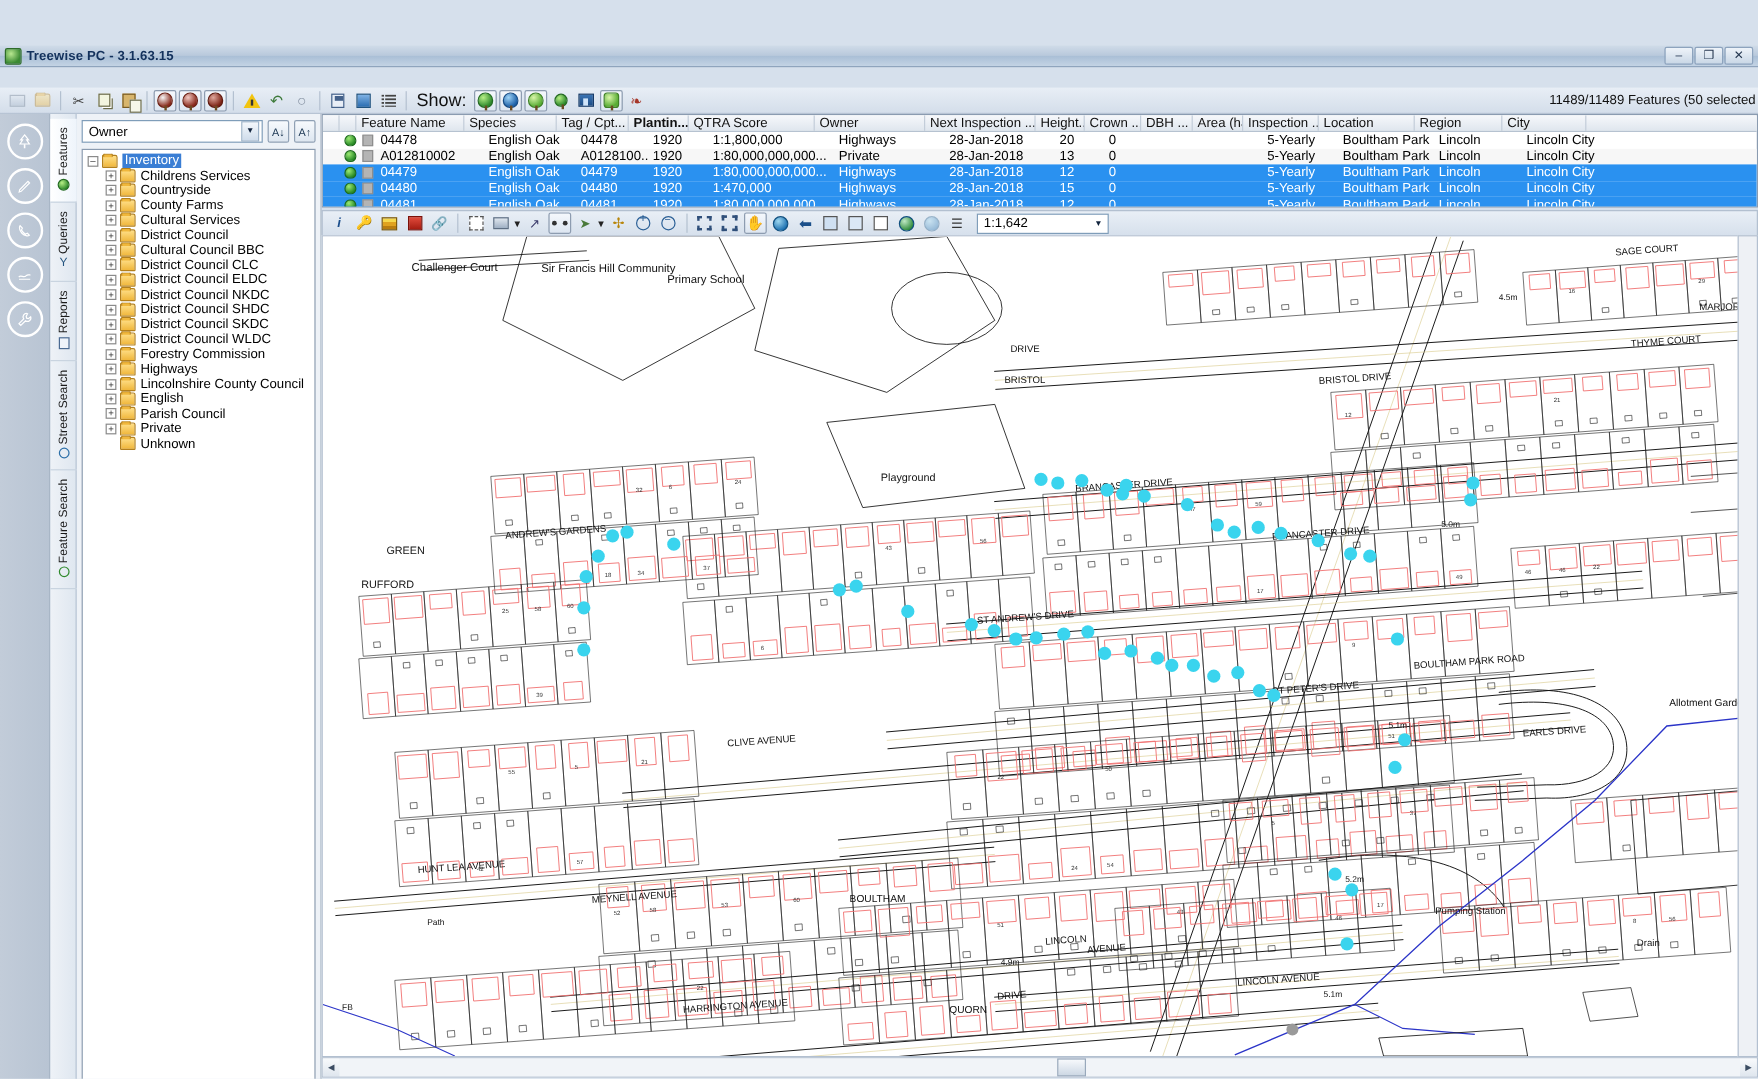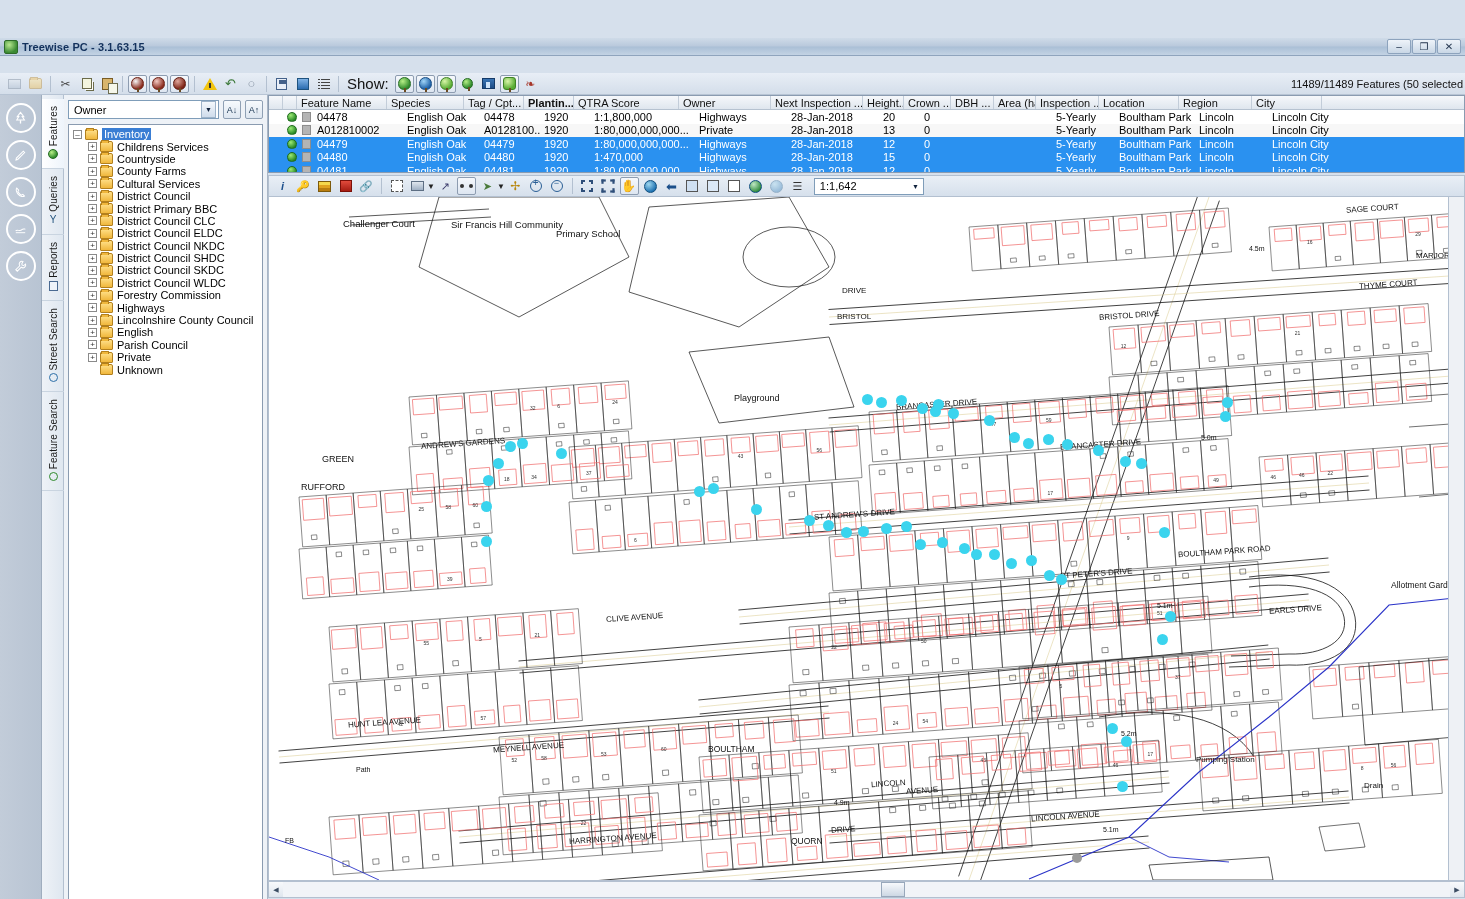--- a/index.html
+++ b/index.html
@@ -449,21 +449,21 @@
             <span class="lbl">Cultural Services</span>
           </div>
           <div class="tnode lvl2">
             <span class="expander">+</span>
             <span class="folder"></span>
             <span class="lbl">District Council</span>
           </div>
           <div class="tnode lvl2">
             <span class="expander">+</span>
             <span class="folder"></span>
-            <span class="lbl">District Primary BBC</span>
+            <span class="lbl">Cultural Council BBC</span>
           </div>
           <div class="tnode lvl2">
             <span class="expander">+</span>
             <span class="folder"></span>
             <span class="lbl">District Council CLC</span>
           </div>
           <div class="tnode lvl2">
             <span class="expander">+</span>
             <span class="folder"></span>
             <span class="lbl">District Council ELDC</span>

